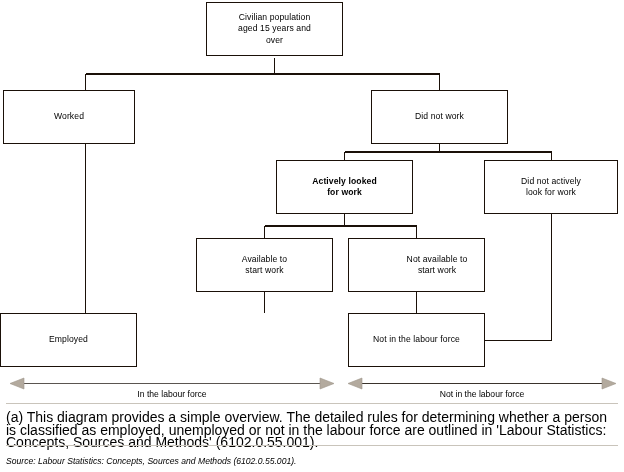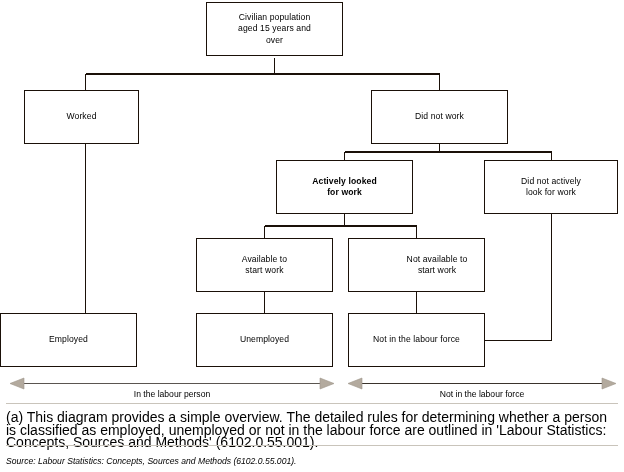--- a/index.html
+++ b/index.html
@@ -127,43 +127,42 @@
       <line x1="360" y1="383.5" x2="604" y2="383.5" stroke="#3a332c" stroke-width="1.1"></line>
       <polygon points="348,383.5 362,378 362,389" fill="#b3aa9e" stroke="#9e958a" stroke-width="0.6"></polygon>
       <polygon points="616,383.5 602,378 602,389" fill="#b3aa9e" stroke="#9e958a" stroke-width="0.6"></polygon>
     </g>
   </svg>
 
   <div class="node-box" style="left:206px; top:2px; width:137px; height:54px;">Civilian population
 aged 15 years and
 over</div>
 
-  <div class="node-box" style="left:24px; top:90px; width:115px; height:54px;">Worked</div>
+  <div class="node-box" style="left:3px; top:90px; width:132px; height:54px;">Worked</div>
 
   <div class="node-box" style="left:371px; top:90px; width:137px; height:54px;">Did not work</div>
 
   <div class="node-box" style="left:276px; top:160px; width:137px; height:54px;font-weight:bold;">Actively looked
 for work</div>
 
   <div class="node-box" style="left:484px; top:160px; width:134px; height:54px;">Did not actively
 look for work</div>
 
   <div class="node-box" style="left:196px; top:238px; width:137px; height:54px;">Available to
 start work</div>
 
   <div class="node-box" style="left:348px; top:238px; width:137px; height:54px;padding-left:41px;">Not available to
 start work</div>
 
   <div class="node-box" style="left:0; top:313px; width:137px; height:54px;">Employed</div>
 
-  <div class="node-box" style="left:196px; top:313px; width:137px; height:54px;">Unemployed</div>
 
   <div class="node-box" style="left:348px; top:313px; width:137px; height:54px;">Not in the labour force</div>
 
-  <div class="axis-label" style="left:72px; top:389px; width:200px;">In the labour person</div>
+  <div class="axis-label" style="left:72px; top:389px; width:200px;">In the labour force</div>
 
   <div class="axis-label" style="left:382px; top:389px; width:200px;">Not in the labour force</div>
 
   <div class="rule-top"></div>
 
   <div class="footnote">(a) This diagram provides a simple overview. The detailed rules for determining whether a person is classified as employed, unemployed or not in the labour force are outlined in 'Labour Statistics: Concepts, Sources and Methods' (6102.0.55.001).</div>
 
   <div class="rule-bottom"></div>
 
   <div class="source-line">Source: Labour Statistics: Concepts, Sources and Methods (6102.0.55.001).</div>

